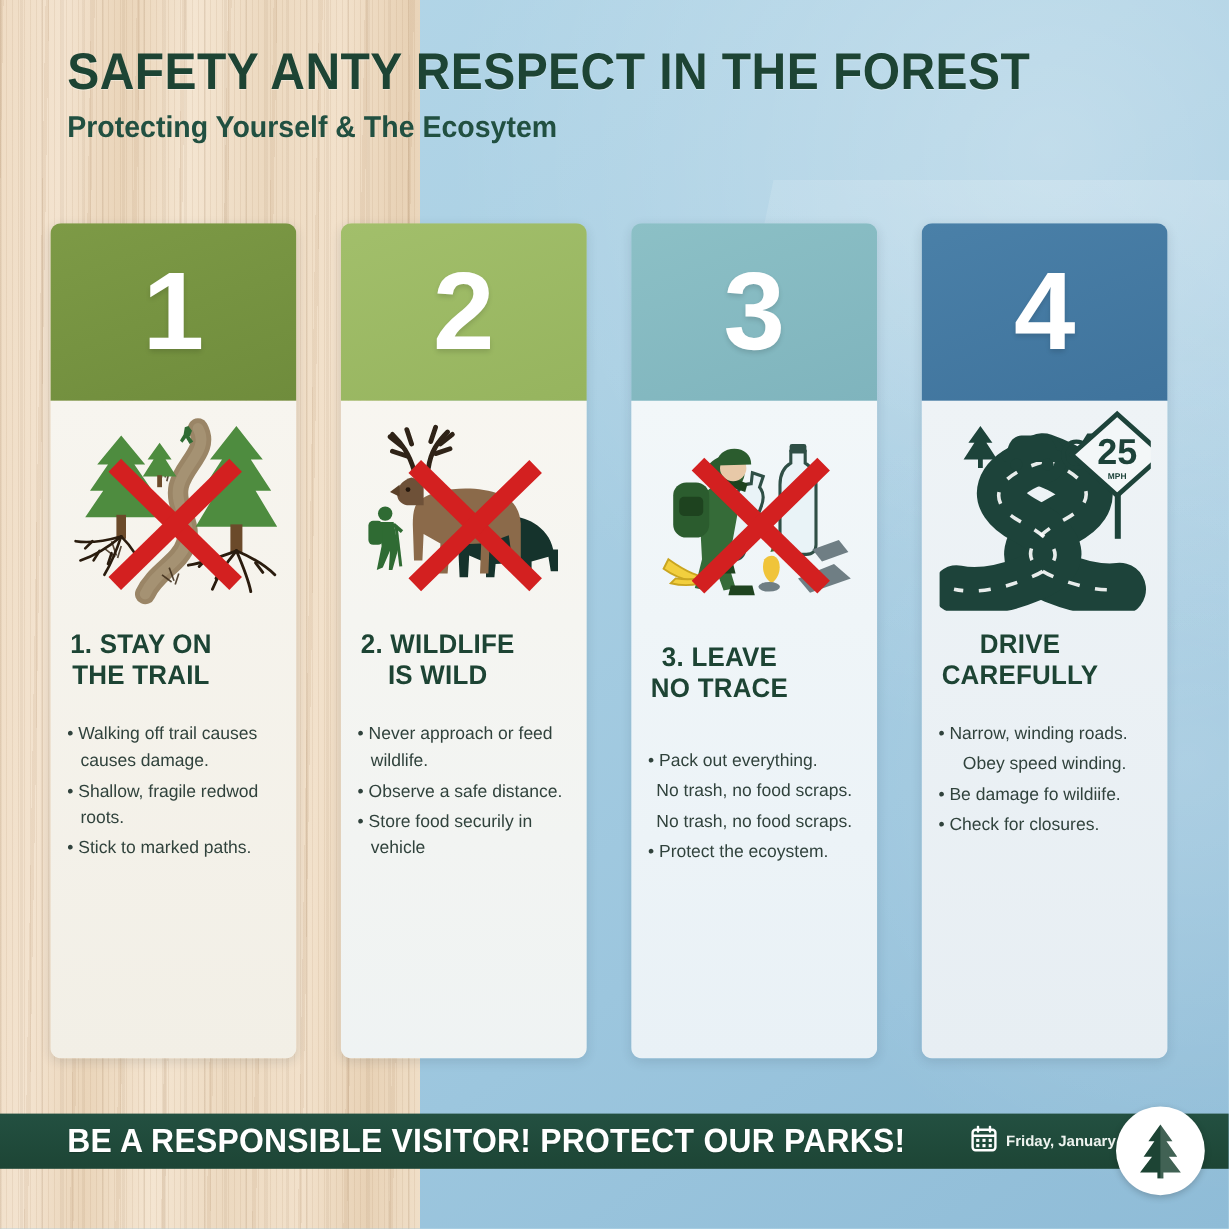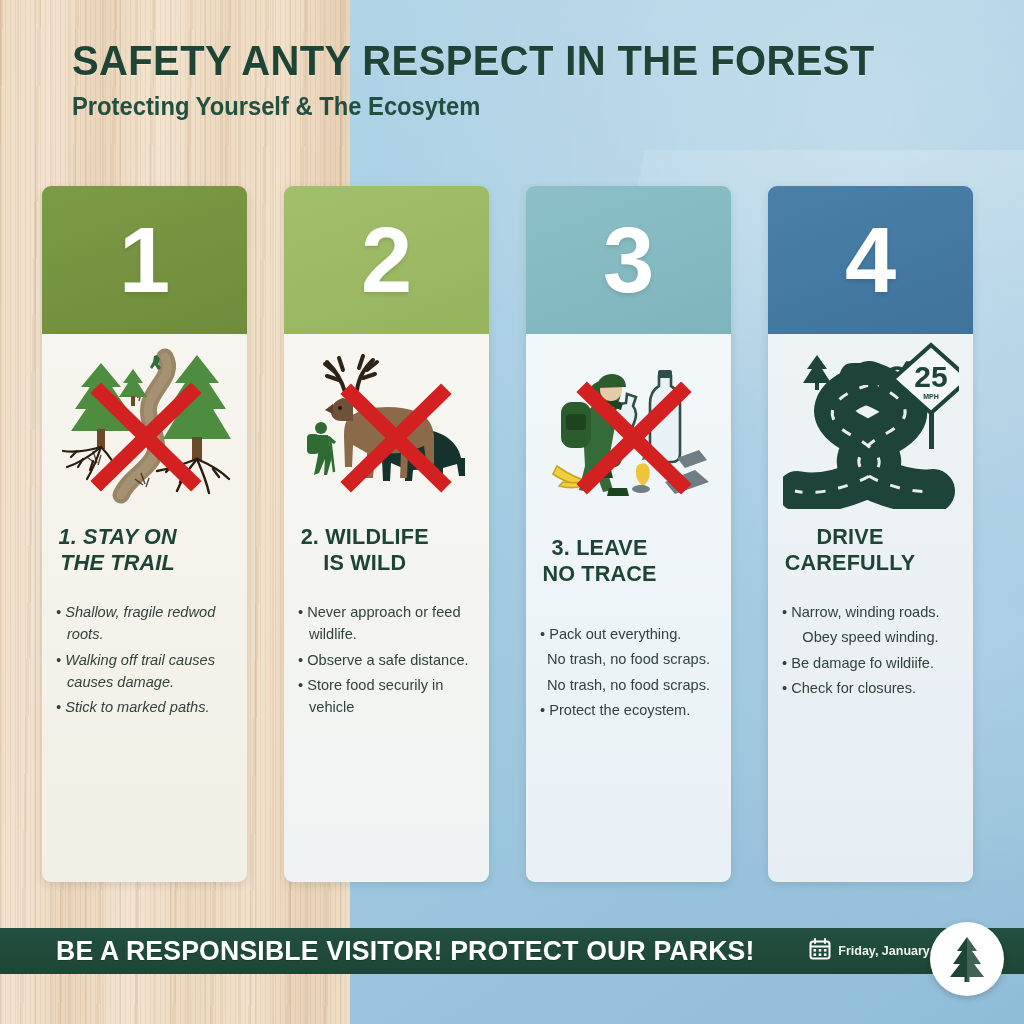--- a/index.html
+++ b/index.html
@@ -39,21 +39,21 @@
         rgba(170,130,90,.12) 0px, rgba(170,130,90,.12) 3px,
         rgba(170,130,90,0) 3px, rgba(170,130,90,0) 38px),
       linear-gradient(92deg,#efdcc4 0%,#f3e3cf 14%,#ead5ba 27%,#f4e5d1 42%,#ecd9c0 58%,#f2e1cb 74%,#e8d2b6 88%,#f0dfc8 100%);
   }
   .bg-wood-knot{
     position:absolute;left:150px;top:420px;width:60px;height:220px;
     background:radial-gradient(ellipse at 50% 50%, rgba(150,108,62,.22), rgba(150,108,62,0) 70%);
   }
 
   
-  .header{position:absolute;left:72px;top:38px;width:900px;}
+  .header{position:absolute;left:56px;top:38px;width:900px;}
   .title{
     font-size:43px;font-weight:700;letter-spacing:.4px;line-height:1.06;
     color:#1d4434;text-transform:uppercase;
     transform:scaleX(.93);transform-origin:left center;
     text-shadow:0 1px 0 rgba(255,255,255,.35);
     white-space:nowrap;
   }
   .subtitle{
     margin-top:8px;font-size:25px;font-weight:600;color:#215041;
     transform:scaleX(.95);transform-origin:left center;white-space:nowrap;
@@ -86,21 +86,21 @@
   .card-list{
     margin:26px 0 0 0;padding:0;list-style:none;width:100%;
     font-size:14.6px;line-height:1.52;color:#30423c;font-weight:500;
   }
   .card-list li{margin-bottom:3px;text-align:center;}
   .card-list li.bulleted{text-align:left;text-indent:-11px;padding-left:11px;}
   .card-list li.bulleted::before{content:"• ";}
 
   
   .c1 .card-head{background:linear-gradient(160deg,#7d9a46,#6f8c3c);}
-  .c1 .card-body{background:linear-gradient(180deg,#f7f5ef,#f2efe6);font-style:italic;}
+  .c1 .card-body{background:linear-gradient(180deg,#f7f5ef,#f2efe6);}
   .c2 .card-head{background:linear-gradient(160deg,#a2bf6b,#96b45e);}
   .c2 .card-body{background:linear-gradient(180deg,#f8f6f0,#eff3f3);}
   .c3 .card-head{background:linear-gradient(160deg,#8cc0c6,#7fb4bd);}
   .c3 .card-body{background:linear-gradient(180deg,#f2f7f9,#e9f1f6);gap:11px;}
   .c4 .card-head{background:linear-gradient(160deg,#4a80a8,#3f739c);}
   .c4 .card-body{background:linear-gradient(180deg,#eef3f6,#e7eef3);}
 
   
   .footer{
     position:absolute;left:0;top:928px;width:1024px;height:46px;
@@ -192,22 +192,22 @@
               <line x1="44" y1="54" x2="134" y2="142"></line>
               <line x1="134" y1="54" x2="44" y2="142"></line>
             </g>
           </svg>
         </div>
         <div class="card-title">
           <span>1. STAY ON</span><br>
           <span>THE TRAIL</span>
         </div>
         <ul class="card-list">
+          <li class="bulleted">Walking off trail causes causes damage.</li>
           <li class="bulleted">Shallow, fragile redwod roots.</li>
-          <li class="bulleted">Walking off trail causes causes damage.</li>
           <li class="bulleted">Stick to marked paths.</li>
         </ul>
       </div>
     </div>
 
     <div class="card c2">
       <div class="card-head">
         <div class="card-num">2</div>
       </div>
       <div class="card-body">

